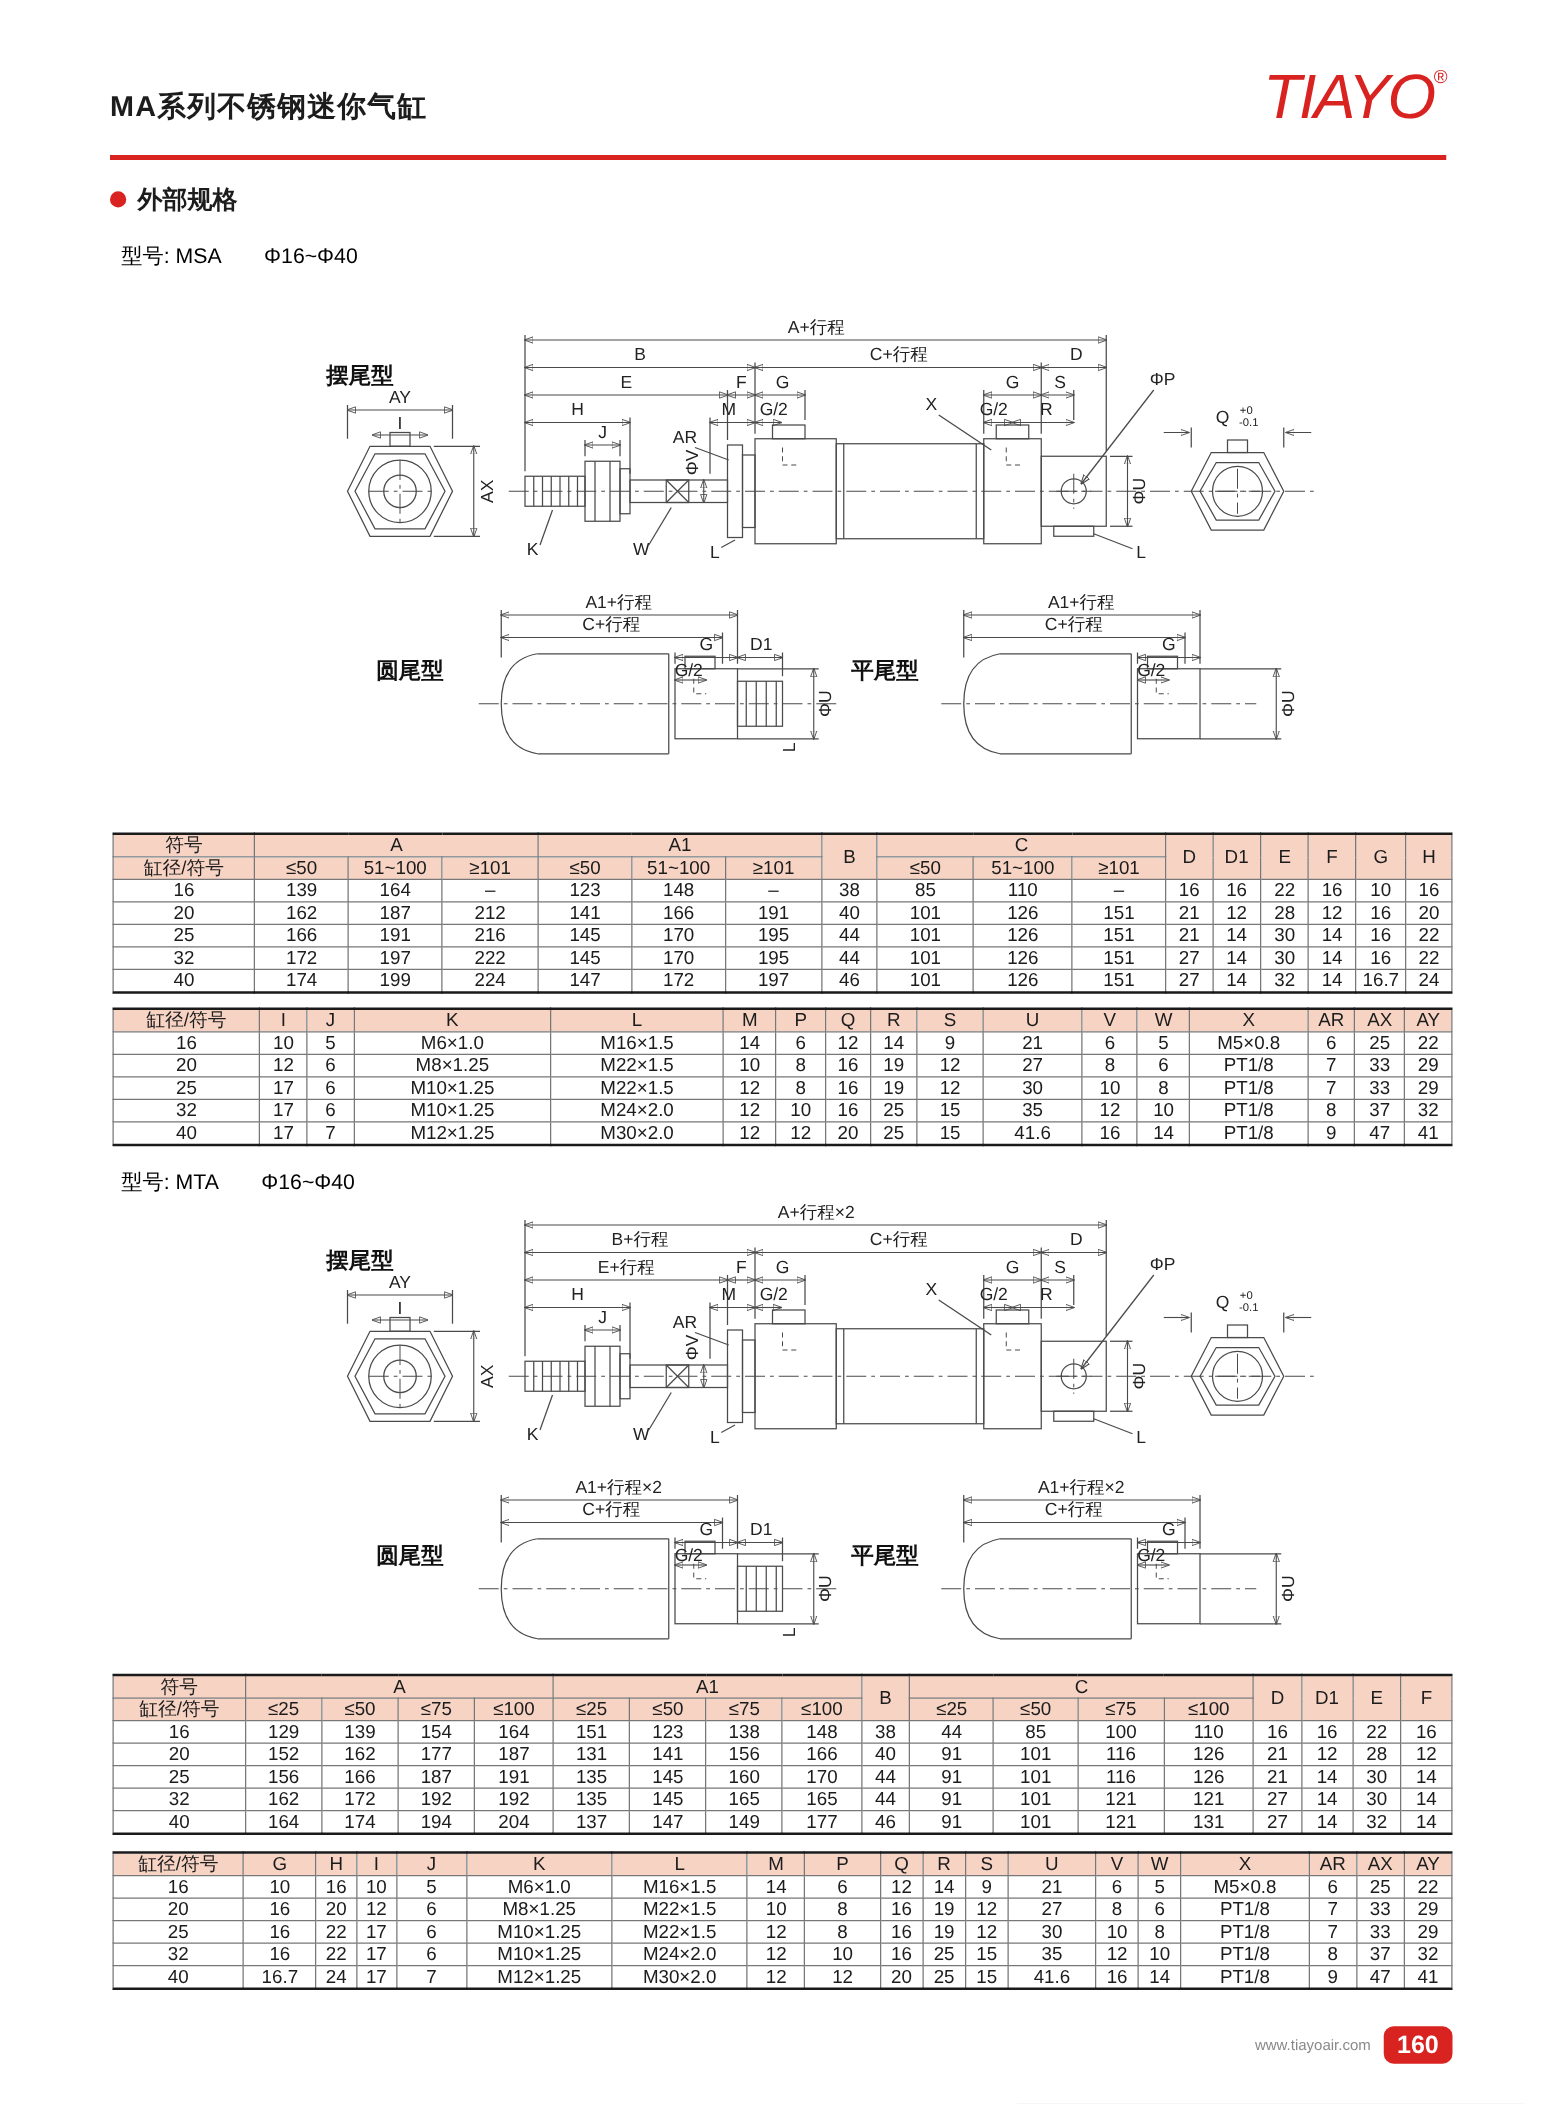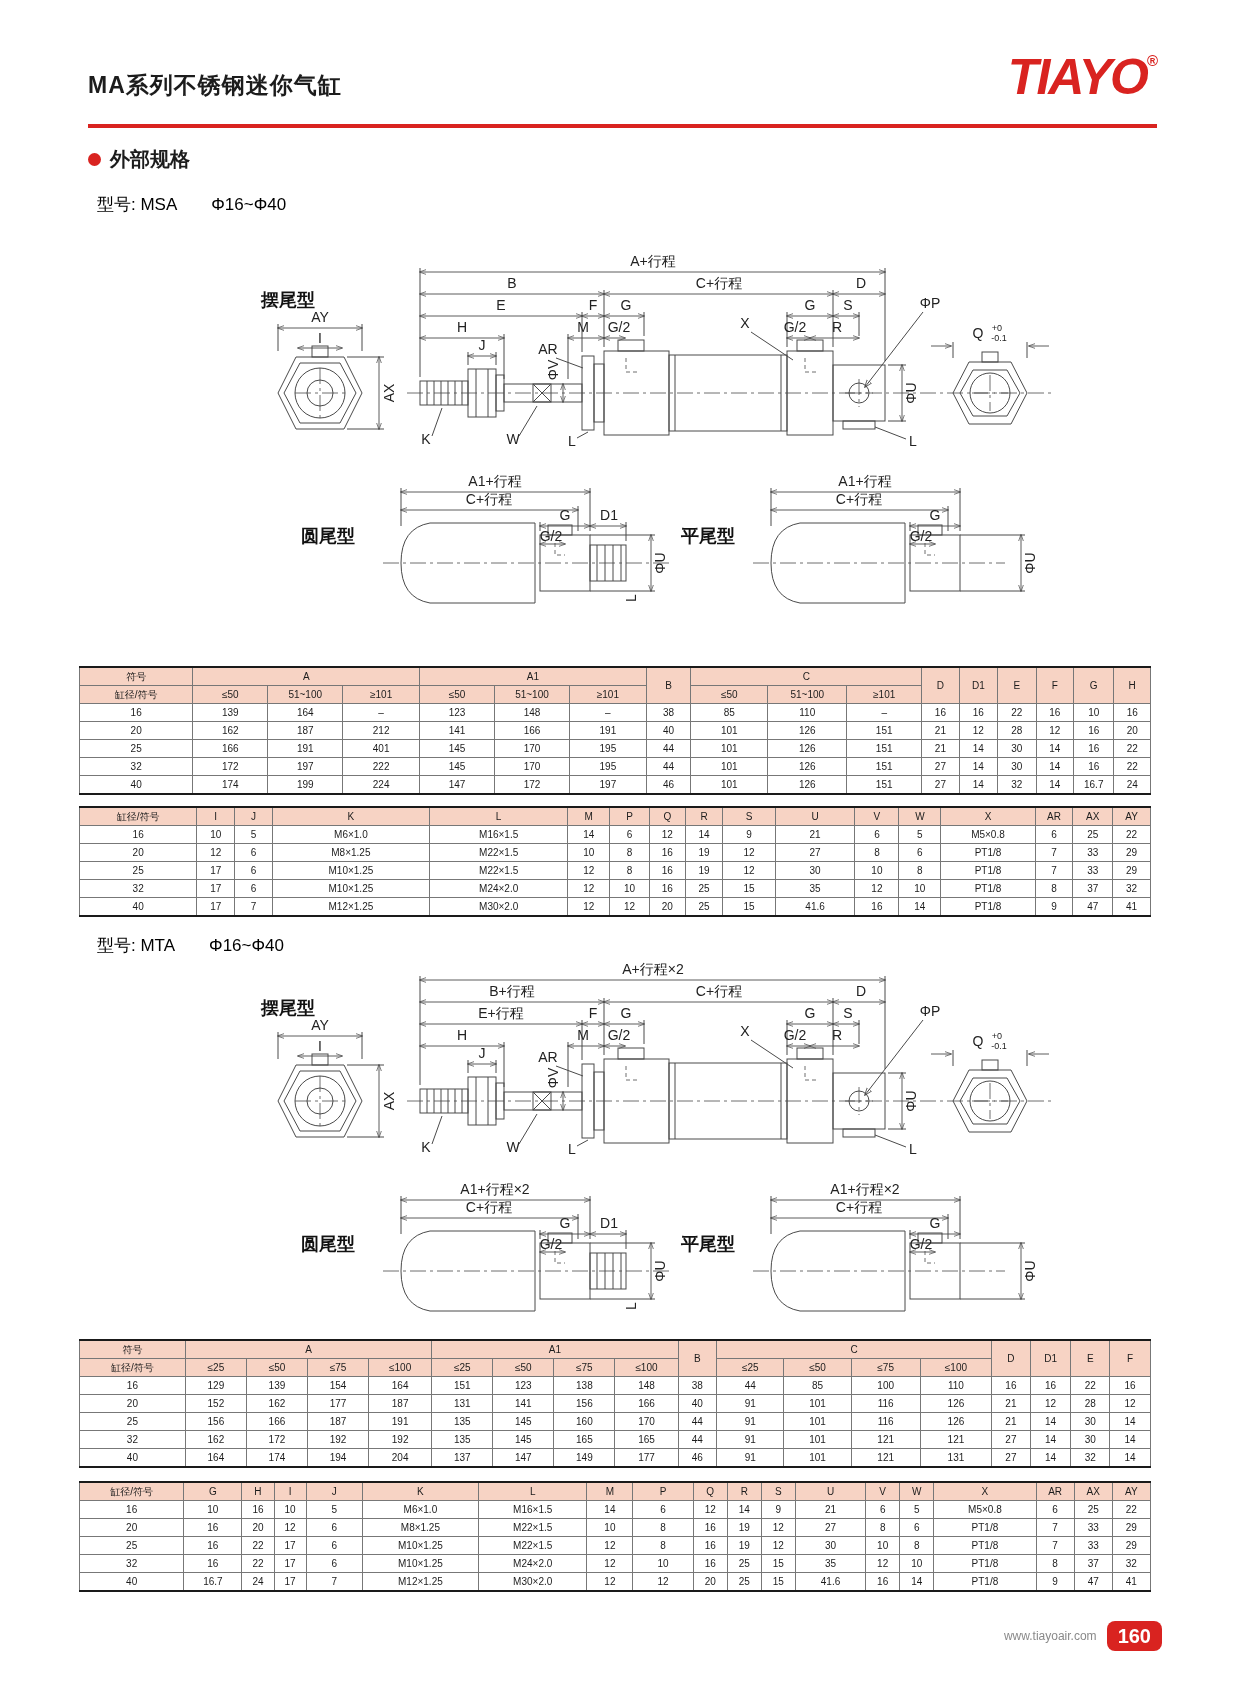--- a/index.html
+++ b/index.html
@@ -1,41 +1,41 @@
 <!DOCTYPE html>
 <html><head>
 <meta charset="utf-8">
 <style>
   :root{ --red:#d92320; --pink:#f7d3c4; --line:#777; --ink:#1c1c1c; }
   *{margin:0;padding:0;box-sizing:border-box}
   html,body{background:#e9e9e9}
   .page{position:relative;width:1240px;height:1683px;margin:0 auto;background:#fff;
         font-family:"Liberation Sans",sans-serif;color:var(--ink);overflow:hidden}
   .title{position:absolute;left:88px;top:70px;font-size:23px;font-weight:bold;letter-spacing:1px}
-  .logo{position:absolute;right:82px;top:52px;font-size:50px;font-weight:bold;font-style:italic;
+  .logo{position:absolute;right:82px;top:52px;font-size:50px;font-weight:normal;font-style:italic;
         color:var(--red);letter-spacing:-2px;line-height:1}
   .logo sup{font-size:15px;font-style:normal;letter-spacing:0;vertical-align:28px}
   .rule{position:absolute;left:88px;top:124px;width:1069px;height:4px;background:var(--red)}
   .section-head{position:absolute;left:88px;top:146px;display:flex;align-items:center;gap:9px;
         font-size:20px;font-weight:bold}
   .bullet{width:13px;height:13px;border-radius:50%;background:var(--red);flex:0 0 auto}
   .model-line{position:absolute;left:97px;font-size:17px;color:#000000}
   .model-line .range{margin-left:34px}
   .figure{position:absolute;left:85px;width:1075px;height:372px}
   .figure svg{width:100%;height:100%;display:block}
   .fig line,.fig path,.fig rect,.fig circle,.fig polygon{stroke:#4a4a4a;fill:none;stroke-width:1}
   .fig .dim{stroke-width:0.9}
   .fig .cl{stroke-dasharray:16 4 3 4;stroke-width:0.8}
   .fig .dash{stroke-dasharray:4 3;stroke-width:0.8}
   .fig text{fill:#222;font-size:14px;stroke:none;text-anchor:middle;font-family:"Liberation Sans",sans-serif}
   .fig text.big{font-size:18px;font-weight:bold;fill:#111}
   .fig text.left{text-anchor:start}
   .fig text.tol{font-size:9px}
-  .spec-table{position:absolute;left:79px;width:1072px;border-collapse:collapse;table-layout:fixed;
-        font-size:10px;color:var(--ink);border-top:2.5px solid #1a1a1a;border-bottom:2.5px solid #1a1a1a}
+  .spec-table{position:absolute;left:90px;width:1072px;border-collapse:collapse;table-layout:fixed;
+        font-size:15px;color:var(--ink);border-top:2.5px solid #1a1a1a;border-bottom:2.5px solid #1a1a1a}
   .spec-table th,.spec-table td{border:1px solid var(--line);text-align:center;vertical-align:middle;
         padding:0 1px;height:18px;line-height:17px;white-space:nowrap;overflow:hidden;font-weight:normal}
   .spec-table th{background:var(--pink)}
   .footer{position:absolute;top:1621px;right:78px;display:flex;align-items:center;gap:10px}
   .footer .url{font-size:12px;color:#898989}
   .page-badge{background:var(--red);color:#fff;font-size:20px;font-weight:bold;
         padding:3px 11px;border-radius:8px;line-height:1.2}
 </style>
 </head>
 <body>
@@ -389,21 +389,21 @@
           <td>12</td>
           <td>28</td>
           <td>12</td>
           <td>16</td>
           <td>20</td>
         </tr>
         <tr>
           <td>25</td>
           <td>166</td>
           <td>191</td>
-          <td>401</td>
+          <td>216</td>
           <td>145</td>
           <td>170</td>
           <td>195</td>
           <td>44</td>
           <td>101</td>
           <td>126</td>
           <td>151</td>
           <td>21</td>
           <td>14</td>
           <td>30</td>

